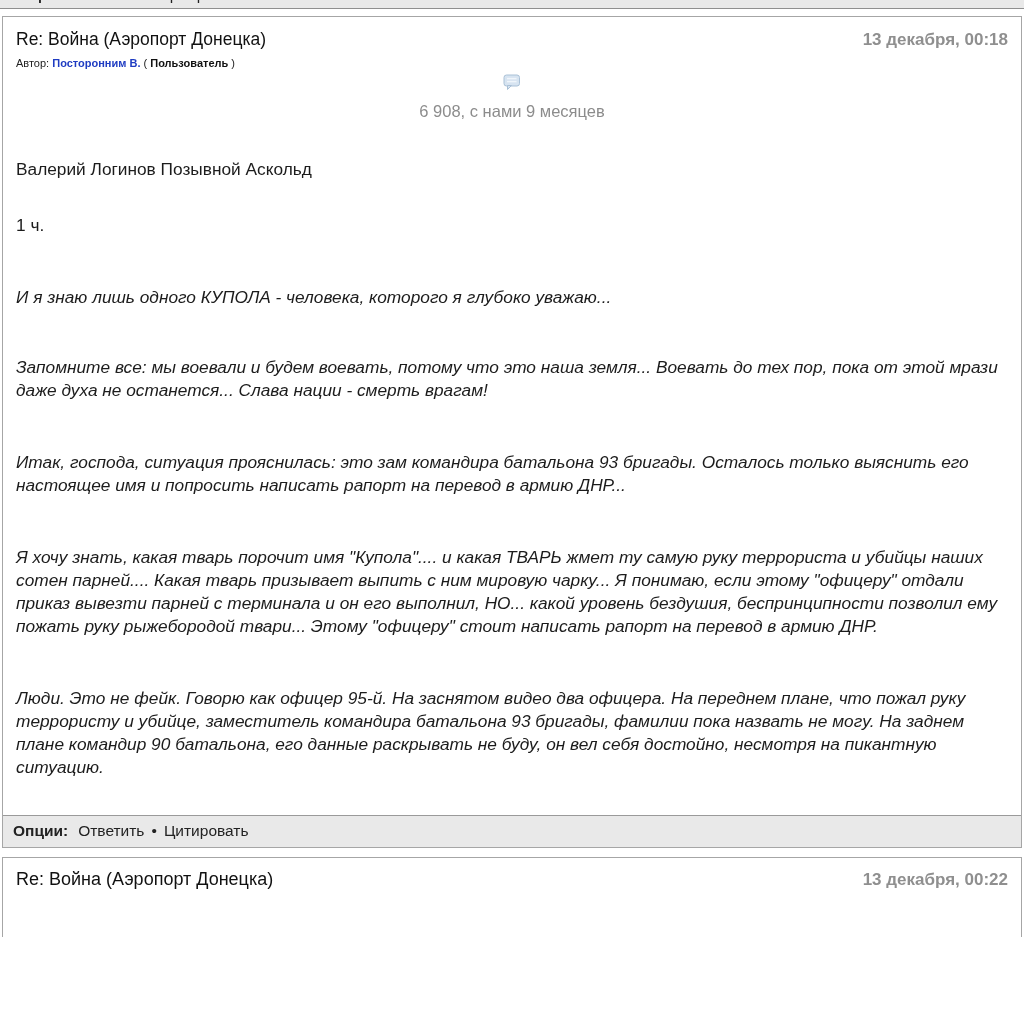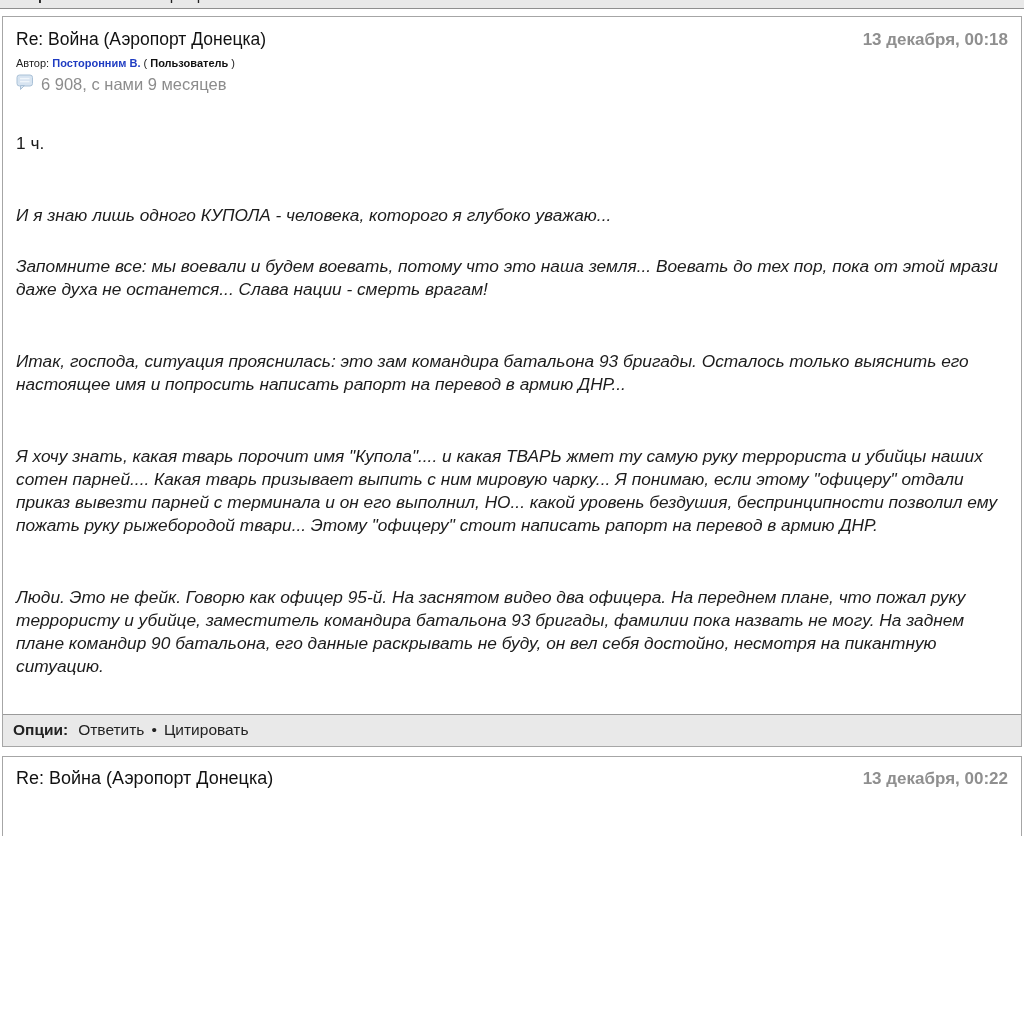--- a/index.html
+++ b/index.html
@@ -21,31 +21,31 @@
     margin: 7px 2px 0 2px; border: 1px solid #a6a6a6; background: #fff;
   }
   .post-header { padding: 12px 13px 0 13px; }
   .title-row { display: flex; justify-content: space-between; align-items: baseline; }
   .post-title { font-size: 17.5px; font-weight: normal; color: #111; }
   .post-date { font-size: 17px; color: #8f8f8f; font-weight: bold; }
   .author-row { margin-top: 7px; font-size: 11px; color: #222; }
   .author-link { color: #1f3cc2; font-weight: bold; text-decoration: none; cursor: pointer; }
   .group-name { font-weight: bold; color: #111; }
   .paren { color: #222; }
-  .stats-row { margin-top: 5px; font-size: 16.5px; color: #8c8c8c; display: flex; align-items: center; gap: 7px; }
+  .stats-row { margin-top: 5px; font-size: 16.5px; color: #8c8c8c; display: flex; align-items: center; gap: 7px; flex-direction: column; }
   .bubble-icon { display: inline-block; flex: 0 0 auto; }
 
   
   .post-body {
     padding: 37px 13px 36px 13px;
     font-size: 17.3px; line-height: 23px; font-style: italic; color: #1c1c1c;
   }
   .post-body p.upright { font-style: normal; }
   .gap-s  { margin-bottom: 27px; }
-  .gap-s2 { margin-bottom: 28px; }
+  .gap-s2 { margin-bottom: 47px; }
   .gap-m  { margin-bottom: 33px; }
   .gap-l  { margin-bottom: 49px; }
 
   
   .options-bar {
     background: #e9e9e9; border-top: 1px solid #9a9a9a;
     padding: 6px 10px 7px 10px; font-size: 15.5px; color: #222;
     display: flex; align-items: center;
   }
   .options-label { font-weight: bold; margin-right: 10px; }
@@ -88,20 +88,21 @@
           <path d="M4.5 11.5 L4.5 15.5 L8.5 11.5 Z" fill="#d7e4f1" stroke="#aac1d7" stroke-width="1" stroke-linejoin="round"></path>
           <line x1="4" y1="4.6" x2="13.5" y2="4.6" stroke="#f0f6fb" stroke-width="1.4"></line>
           <line x1="4" y1="7.6" x2="13.5" y2="7.6" stroke="#f0f6fb" stroke-width="1.4"></line>
         </svg>
       </span>
       <span>6 908, с нами 9 месяцев</span>
     </div>
   </div>
 
   <div class="post-body">
+    <p class="upright gap-m">Валерий Логинов Позывной Аскольд</p>
     <p class="upright gap-l">1 ч.</p>
     <p class="gap-s2">И я знаю лишь одного КУПОЛА - человека, которого я глубоко уважаю...</p>
     <p class="gap-l">Запомните все: мы воевали и будем воевать, потому что это наша земля... Воевать до тех пор, пока от этой мрази даже духа не останется... Слава нации - смерть врагам!</p>
     <p class="gap-l">Итак, господа, ситуация прояснилась: это зам командира батальона 93 бригады. Осталось только выяснить его настоящее имя и попросить написать рапорт на перевод в армию ДНР...</p>
     <p class="gap-l">Я хочу знать, какая тварь порочит имя "Купола".... и какая ТВАРЬ жмет ту самую руку террориста и убийцы наших сотен парней.... Какая тварь призывает выпить с ним мировую чарку... Я понимаю, если этому "офицеру" отдали приказ вывезти парней с терминала и он его выполнил, НО... какой уровень бездушия, беспринципности позволил ему пожать руку рыжебородой твари... Этому "офицеру" стоит написать рапорт на перевод в армию ДНР.</p>
     <p>Люди. Это не фейк. Говорю как офицер 95-й. На заснятом видео два офицера. На переднем плане, что пожал руку террористу и убийце, заместитель командира батальона 93 бригады, фамилии пока назвать не могу. На заднем плане командир 90 батальона, его данные раскрывать не буду, он вел себя достойно, несмотря на пикантную ситуацию.</p>
   </div>
 
   <div class="options-bar">
     <span class="options-label">Опции:</span>

